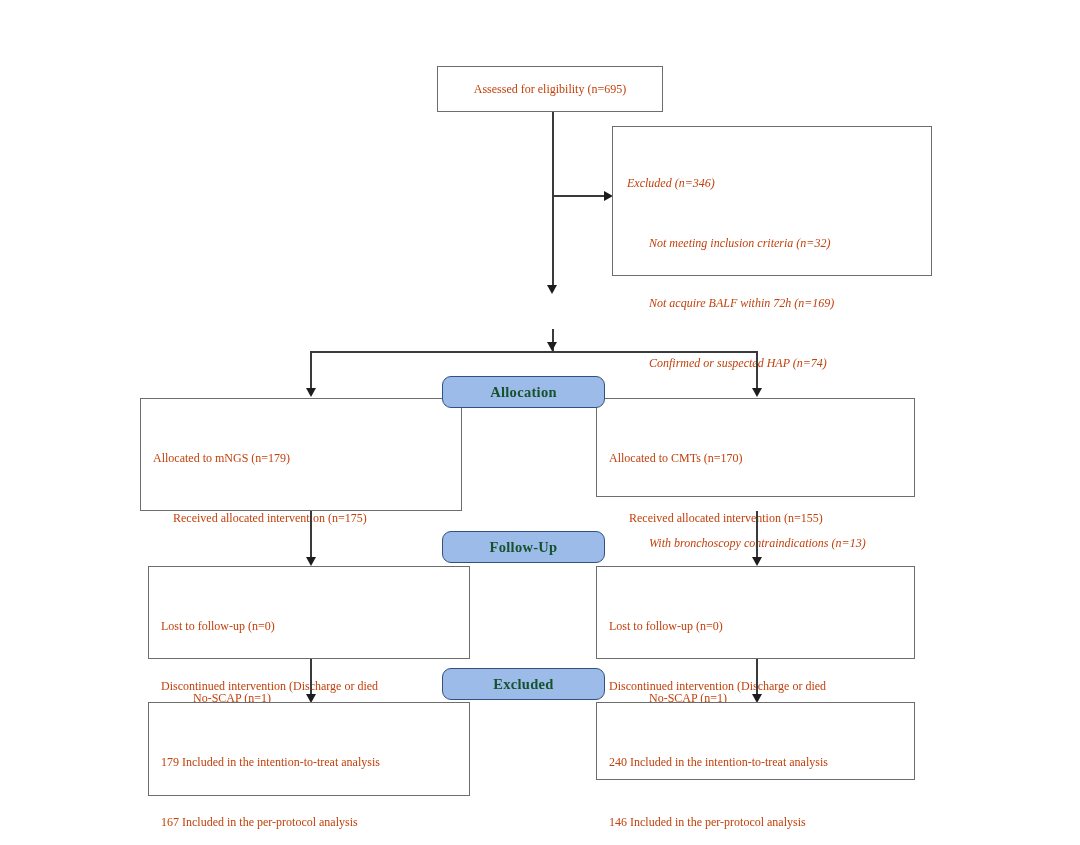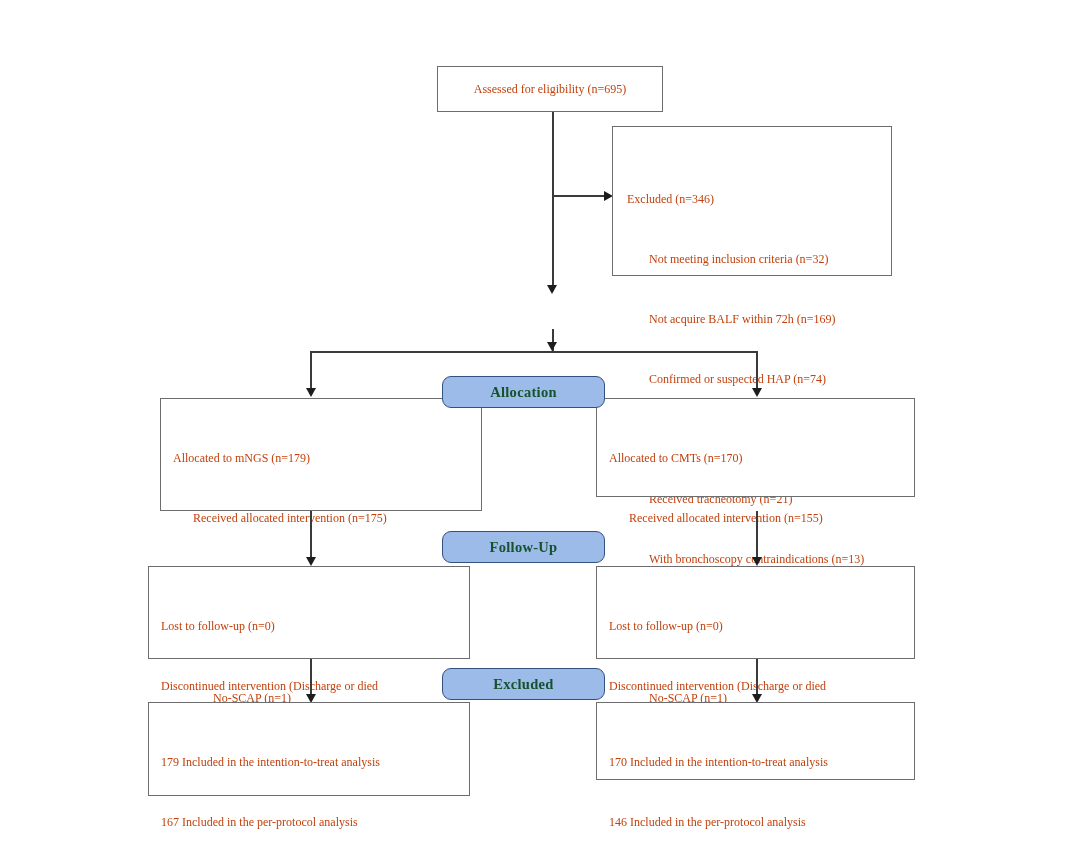--- a/index.html
+++ b/index.html
@@ -82,21 +82,21 @@
   <div class="box center" style="left:437px; top:66px; width:226px; height:46px;">
     <span>Assessed for eligibility (n=695)</span>
   </div>
 
   <div class="ln lnv" style="left:552px; top:112px; height:179px;"></div>
 
   <div class="ln lnh" style="left:552px; top:195px; width:56px;"></div>
   <div class="arrow-right" style="left:604px; top:190.5px;"></div>
   <div class="arrow-down" style="left:547.3px; top:285px;"></div>
 
-  <div class="box" style="left:612px; top:126px; width:280px; height:150px; padding:22px 14px;">
+  <div class="box" style="left:612px; top:126px; width:320px; height:150px; padding:6px 14px;font-style:italic;">
     <span class="box-line">Excluded (n=346)</span>
     <span class="box-line" style="padding-left:22px;">Not meeting inclusion criteria (n=32)</span>
     <span class="box-line" style="padding-left:22px;">Not acquire BALF within 72h (n=169)</span>
     <span class="box-line" style="padding-left:22px;">Confirmed or suspected HAP (n=74)</span>
     <span class="box-line" style="padding-left:22px;">Stay in the nursing home (n=37)</span>
     <span class="box-line" style="padding-left:22px;">Received tracheotomy (n=21)</span>
     <span class="box-line" style="padding-left:22px;">With bronchoscopy contraindications (n=13)</span>
   </div>
 
 
@@ -105,21 +105,21 @@
   <div class="ln lnh" style="left:310px; top:351px; width:447px;"></div>
   <div class="ln lnv" style="left:310px; top:351px; height:38px;"></div>
   <div class="arrow-down" style="left:305.5px; top:388px;"></div>
   <div class="ln lnv" style="left:756px; top:351px; height:38px;"></div>
   <div class="arrow-down" style="left:751.5px; top:388px;"></div>
 
   <div class="badge" style="left:442px; top:376px; width:163px; height:32px;">
     <span>Allocation</span>
   </div>
 
-  <div class="box" style="left:160px; top:398px; width:322px; height:113px;">
+  <div class="box" style="left:140px; top:398px; width:322px; height:113px;">
     <span class="box-line">Allocated to mNGS (n=179)</span>
     <span class="box-line" style="padding-left:20px;">Received allocated intervention (n=175)</span>
     <span class="box-line" style="padding-left:20px;">Did not receive allocated intervention (n=4 )</span>
     <span class="box-line" style="padding-left:40px;">Did not perform mNGS (n=3)</span>
     <span class="box-line" style="padding-left:40px;">No-SCAP (n=1)</span>
   </div>
 
   <div class="box" style="left:596px; top:398px; width:319px; height:99px;">
     <span class="box-line">Allocated to CMTs (n=170)</span>
     <span class="box-line" style="padding-left:20px;">Received allocated intervention (n=155)</span>
@@ -157,17 +157,17 @@
   <div class="badge" style="left:442px; top:668px; width:163px; height:32px;">
     <span>Excluded</span>
   </div>
 
   <div class="box" style="left:148px; top:702px; width:322px; height:94px;">
     <span class="box-line">179 Included in the intention-to-treat analysis</span>
     <span class="box-line">167 Included in the per-protocol analysis</span>
   </div>
 
   <div class="box" style="left:596px; top:702px; width:319px; height:78px;">
-    <span class="box-line">170 Included in the intention-to-treat analysis</span>
+    <span class="box-line">240 Included in the intention-to-treat analysis</span>
     <span class="box-line">146 Included in the per-protocol analysis</span>
   </div>
 
 </div>
 
 </body></html>

